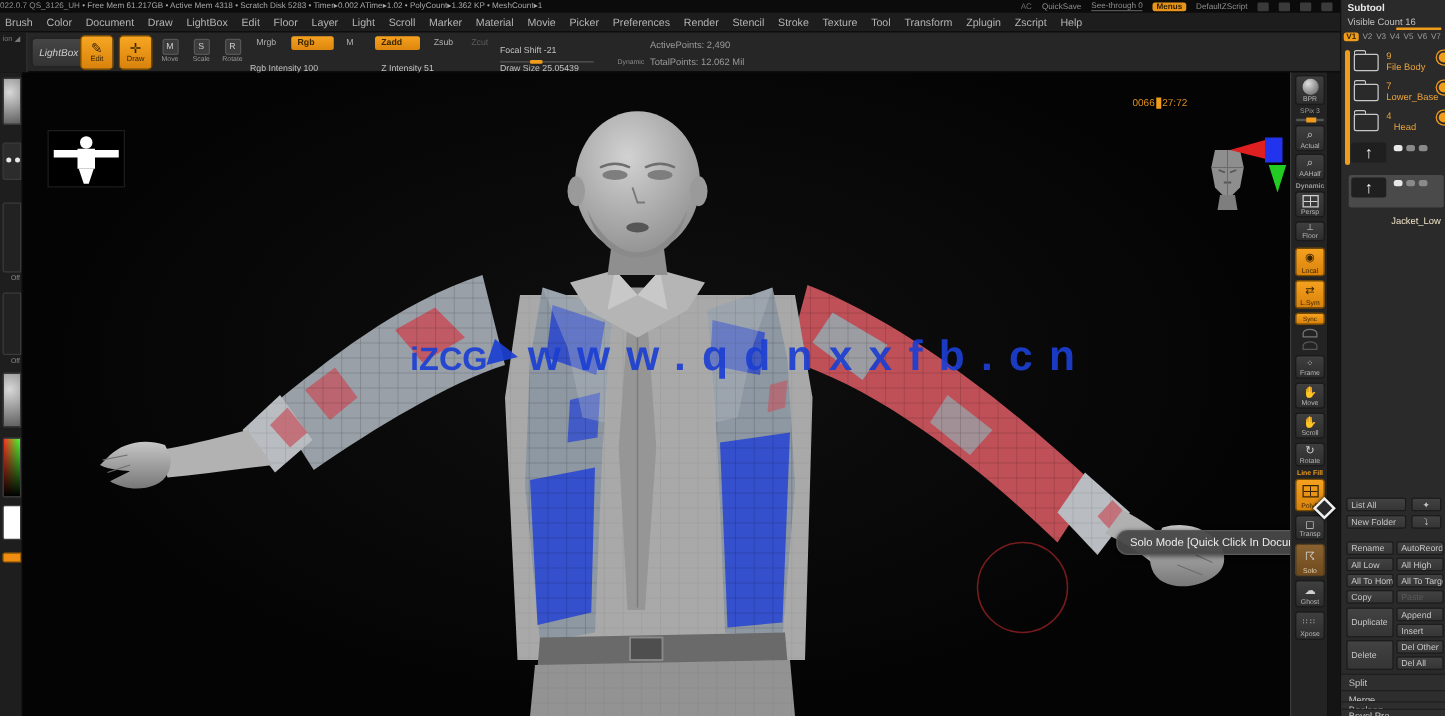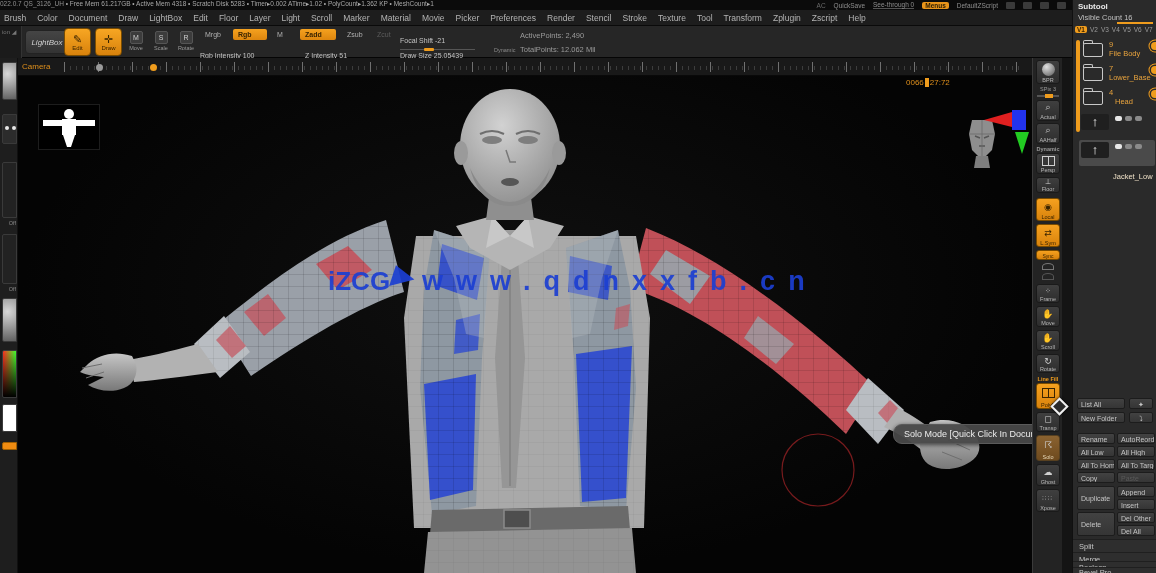--- a/index.html
+++ b/index.html
@@ -48,21 +48,21 @@
      background-size:100% 100%,100% 40%; background-position:0 0,0 60%; background-repeat:no-repeat; }
   .tl-dot { top:2px; width:7px; height:7px; border-radius:50%; }
   #tl-counter { left:888px; top:20px; font-size:8px; color:#e0901c; display:flex; align-items:center; gap:1px; }
   #tl-cursor { width:4px; height:9px; background:#ef9c1d; display:inline-block; }
 
   #tool-thumb { left:20px; top:46px; width:62px; height:46px; background:#000; border:1px solid #1d1d1d; }
   #head-preview { left:944px; top:58px; width:40px; height:54px; }
   #axis-gizmo { left:964px; top:48px; width:50px; height:50px; }
 
   #watermark { left:310px; top:208px; width:640px; font-size:26px; font-weight:bold; color:#1c3fd2; opacity:.92; white-space:nowrap; }
-  #watermark .url { letter-spacing:13px; font-size:27px;text-align:center; }
+  #watermark .url { letter-spacing:13px; font-size:34px;text-align:center; }
   #wm-tri { display:inline-block; width:0; height:0; border-left:22px solid #1c3fd2; border-top:8px solid transparent; border-bottom:14px solid transparent; transform:rotate(18deg); margin:0 8px 0 2px; }
 
   #tooltip { left:875px; top:366px; height:20px; padding:0 10px; background:rgba(72,72,72,.95); border:1px solid #5a5a5a; border-radius:9px; font-size:9px; color:#ececec; line-height:18px; white-space:nowrap; box-shadow:0 1px 4px rgba(0,0,0,.6); }
 
   
   #right-shelf { left:1032px; top:58px; width:30px; height:515px; background:#232323; border-left:1px solid #3a3a3a; }
   .rs-btn { left:3px; width:24px; background:linear-gradient(#3f3f3f,#2d2d2d); border:1px solid #1a1a1a; border-radius:3px; color:#b8b8b8; font-size:5.5px; text-align:center; display:flex; flex-direction:column; justify-content:flex-end; align-items:center; overflow:hidden; }
   .rs-btn .g { flex:1; width:100%; display:flex; align-items:center; justify-content:center; font-size:9px; color:#d0d0d0; }
   .rs-btn.on { background:linear-gradient(#f5a11f,#d8820c); color:#3a2400; border-color:#7a4c00; }
   .rs-btn.on .g { color:#3a2400; }
@@ -211,27 +211,20 @@
   <div class="abs tray-label" style="top:162px;">Off</div>
   <div class="abs tray-item" style="top:176px; height:50px; background:#222;"></div>
   <div class="abs tray-label" style="top:228px;">Off</div>
   <div class="abs tray-item sphere" style="top:240px; height:44px;"></div>
   <div class="abs tray-item gradpick" style="top:292px; height:48px;"></div>
   <div class="abs tray-item" style="top:346px; height:28px; background:#fff;"></div>
   <div class="abs tray-item" style="top:384px; height:8px; background:#ef8c12; border-color:#a05f00;"></div>
 </div>
 
 <div id="canvas" class="abs">
-  <div id="cam-row" class="abs">
-    <span id="cam-label" class="abs">Camera</span>
-    <div id="ruler" class="abs">
-      <span class="abs tl-dot" style="left:32px; background:#9a9a9a;"></span>
-      <span class="abs tl-dot" style="left:86px; background:#ef9c1d;"></span>
-    </div>
-  </div>
   <div id="tl-counter" class="abs">
     <span>0066</span>
       <span id="tl-cursor"></span>
       <span>27:72</span>
   </div>
 
   <svg class="abs" style="left:0; top:0;" width="1014" height="515" viewBox="0 0 1014 515">
     <defs>
       <linearGradient id="gBody" x1="0" y1="0" x2="0" y2="1">
         <stop offset="0" stop-color="#c6c6c6"></stop>

